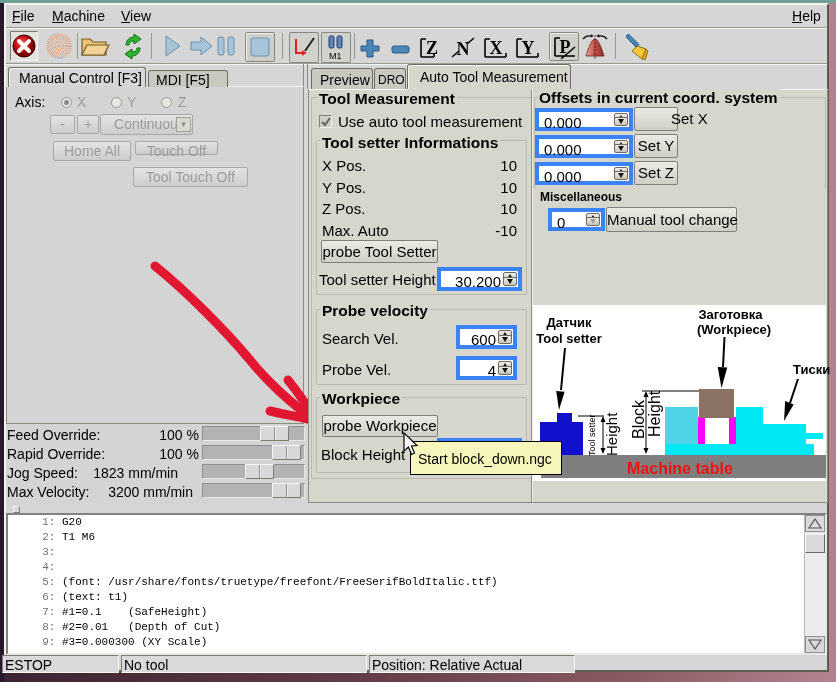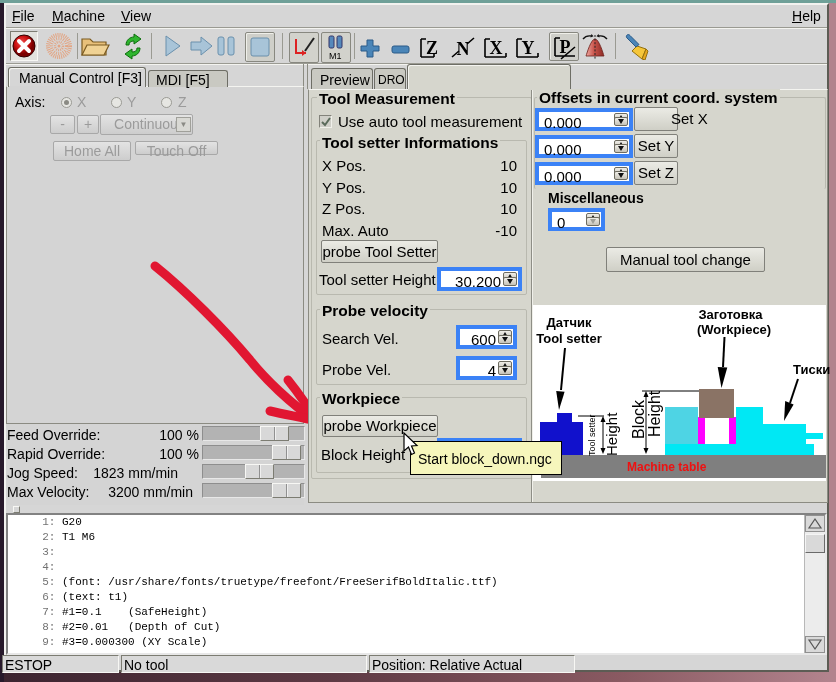--- a/index.html
+++ b/index.html
@@ -180,20 +180,21 @@
 <div class="abs" style="left:127px;top:94px;color:#9b9b9b;">Y</div>
 <div class="abs" style="left:161px;top:97px;width:11px;height:11px;border-radius:50%;border:1px solid #9a9a94;background:#e6e6e2;"></div>
 <div class="abs" style="left:178px;top:94px;color:#9b9b9b;">Z</div>
 
 <div class="gbtn abs" style="left:50px;top:115px;width:25px;height:19px;line-height:17px;">-</div>
 <div class="gbtn abs" style="left:77px;top:115px;width:22px;height:19px;line-height:17px;">+</div>
 <div class="gbtn abs" style="left:100px;top:114px;width:93px;height:21px;text-align:center;"><span style="margin-left:6px;line-height:19px;">Continuous</span></div>
 <div class="abs" style="left:176px;top:117px;width:15px;height:15px;background:#d9d9d4;border:1px solid #a0a09a;font-size:8px;color:#8a8a84;text-align:center;line-height:14px;">▼</div>
 <div class="gbtn abs" style="left:53px;top:141px;width:78px;height:20px;line-height:18px;">Home All</div>
 <div class="gbtn abs" style="left:135px;top:141px;width:83px;height:14px;line-height:18px;">Touch Off</div>
+<div class="gbtn abs" style="left:133px;top:167px;width:115px;height:20px;line-height:18px;">Tool Touch Off</div>
 
 <svg class="abs" style="left:140px;top:255px;" width="195" height="180" viewBox="0 0 195 180">
 <path d="M15 11 C 45 35, 85 75, 110 105 C 125 124, 150 148, 176 166" fill="none" stroke="#e11631" stroke-width="9" stroke-linecap="round"></path>
 <path d="M148 125 C 160 140, 170 155, 176 166" fill="none" stroke="#e11631" stroke-width="9" stroke-linecap="round"></path>
 <path d="M130 156 C 148 160, 163 163, 176 166" fill="none" stroke="#e11631" stroke-width="9" stroke-linecap="round"></path>
 </svg>
 
 <div class="abs" style="left:6px;top:424px;width:298px;height:81px;background:#d4d4d4;"></div>
 <div id="sliders" class="abs" style="left:0;top:0;">
  <div class="abs" style="left:7px;top:427px;">Feed Override:</div>
@@ -225,20 +226,21 @@
         <div style="position:absolute;left:14px;top:0;width:1px;height:13px;background:#efefef;"></div>
       </div>
 </div>
 
 <div class="abs" style="left:308px;top:89px;width:520px;height:414px;border:1px solid #8b8b82;border-top:1px solid #f4f4f0;background:#d6d6cd;"></div>
 <div class="abs" style="left:311px;top:68px;width:62px;height:21px;background:#c9c9c2;border:1px solid #6e6e66;border-bottom:none;border-radius:3px 3px 0 0;"></div>
 <div class="abs" style="left:320px;top:72px;">Preview</div>
 <div class="abs" style="left:374px;top:68px;width:32px;height:21px;background:#c9c9c2;border:1px solid #6e6e66;border-bottom:none;border-radius:3px 3px 0 0;"></div>
 <div class="abs" style="left:378px;top:73px;font-size:12px;">DRO</div>
 <div class="abs" style="left:407px;top:64px;width:164px;height:25px;background:#d6d6cd;border:1px solid #6e6e66;border-bottom:none;border-radius:3px 3px 0 0;box-shadow:inset 1px 1px 0 #f4f4f0;"></div>
+<div class="abs" style="left:420px;top:69px;">Auto Tool Measurement</div>
 <div class="abs" style="left:408px;top:89px;width:162px;height:2px;background:#d6d6cd;"></div>
 
 <div id="midcol" class="abs" style="left:0;top:0;font-size:15px;">
 
  <div class="abs grp" style="left:311px;top:97px;width:221px;height:382px;"></div>
  <div class="abs bold" style="left:317px;top:90px;background:#d6d6cd;padding:0 2px;font-size:15.5px;">Tool Measurement</div>
 
  <div class="abs" style="left:319px;top:115px;width:13px;height:13px;background:#cfcfc8;border:1px solid #82827a;border-bottom-color:#f0f0ea;border-right-color:#f0f0ea;"></div>
  <svg class="abs" style="left:320px;top:116px;" width="12" height="12">
         <path d="M2 6 L5 9 L10 2" fill="none" stroke="#5a6a5a" stroke-width="2"></path>
@@ -332,39 +334,39 @@
         <span class="sv" style="line-height:21px;padding-left:5px;text-align:left;">0.000</span>
         <div class="sb" style="right:1px;top:1px;">
           <div class="tu"></div>
         </div>
         <div class="sb" style="right:1px;bottom:1px;">
           <div class="td"></div>
         </div>
       </div>
  <div class="abs btn" style="left:634px;top:161px;width:44px;height:24px;line-height:22px;">Set Z</div>
 
- <div class="abs bold" style="left:538px;top:190px;background:#d6d6cd;padding:0 2px;font-size:14px;margin-left:8px;">Miscellaneous</div>
+ <div class="abs bold" style="left:538px;top:190px;background:#d6d6cd;padding:0 2px;font-size:12px;">Miscellaneous</div>
  <div class="abs spin" style="left:548px;top:208px;width:57px;height:23px;">
         <span class="sv" style="line-height:21px;padding-left:5px;text-align:left;">0</span>
         <div class="sb" style="right:1px;top:1px;">
           <div class="tu"></div>
         </div>
         <div class="sb" style="right:1px;bottom:1px;">
           <div class="tdg"></div>
         </div>
       </div>
- <div class="abs btn" style="left:606px;top:207px;width:159px;height:25px;line-height:23px;margin-top:40px;">Manual tool change</div>
+ <div class="abs btn" style="left:606px;top:207px;width:131px;height:25px;line-height:23px;">Manual tool change</div>
 </div>
 <div id="diagram" class="abs" style="left:0;top:0;">
  <div class="abs" style="left:531px;top:90px;width:1px;height:412px;background:#8e8e86;"></div>
  <div class="abs" style="left:532px;top:90px;width:1px;height:412px;background:#f0f0ea;"></div>
  <div class="abs" style="left:533px;top:305px;width:293px;height:176px;background:#fff;"></div>
 
  <div class="abs" style="left:541px;top:455px;width:285px;height:23px;background:#7f7f7f;"></div>
- <div class="abs bold" style="left:627px;top:460px;color:#ee1111;font-size:12px;">Machine table</div>
+ <div class="abs bold" style="left:627px;top:460px;color:#ee1111;font-size:16px;">Machine table</div>
 
  <div class="abs" style="left:540px;top:422px;width:43px;height:33px;background:#1111cc;"></div>
  <div class="abs" style="left:557px;top:413px;width:15px;height:9px;background:#1111cc;"></div>
 
  <div class="abs" style="left:665px;top:407px;width:33px;height:37px;background:#4ed4e4;"></div>
  <div class="abs" style="left:698px;top:417px;width:7px;height:27px;background:#ff00ff;"></div>
  <div class="abs" style="left:729px;top:417px;width:7px;height:27px;background:#ff00ff;"></div>
  <div class="abs" style="left:736px;top:407px;width:27px;height:38px;background:#00e8f4;"></div>
  <div class="abs" style="left:763px;top:424px;width:43px;height:20px;background:#00e8f4;"></div>
  <div class="abs" style="left:806px;top:433px;width:17px;height:6px;background:#00e8f4;"></div>

